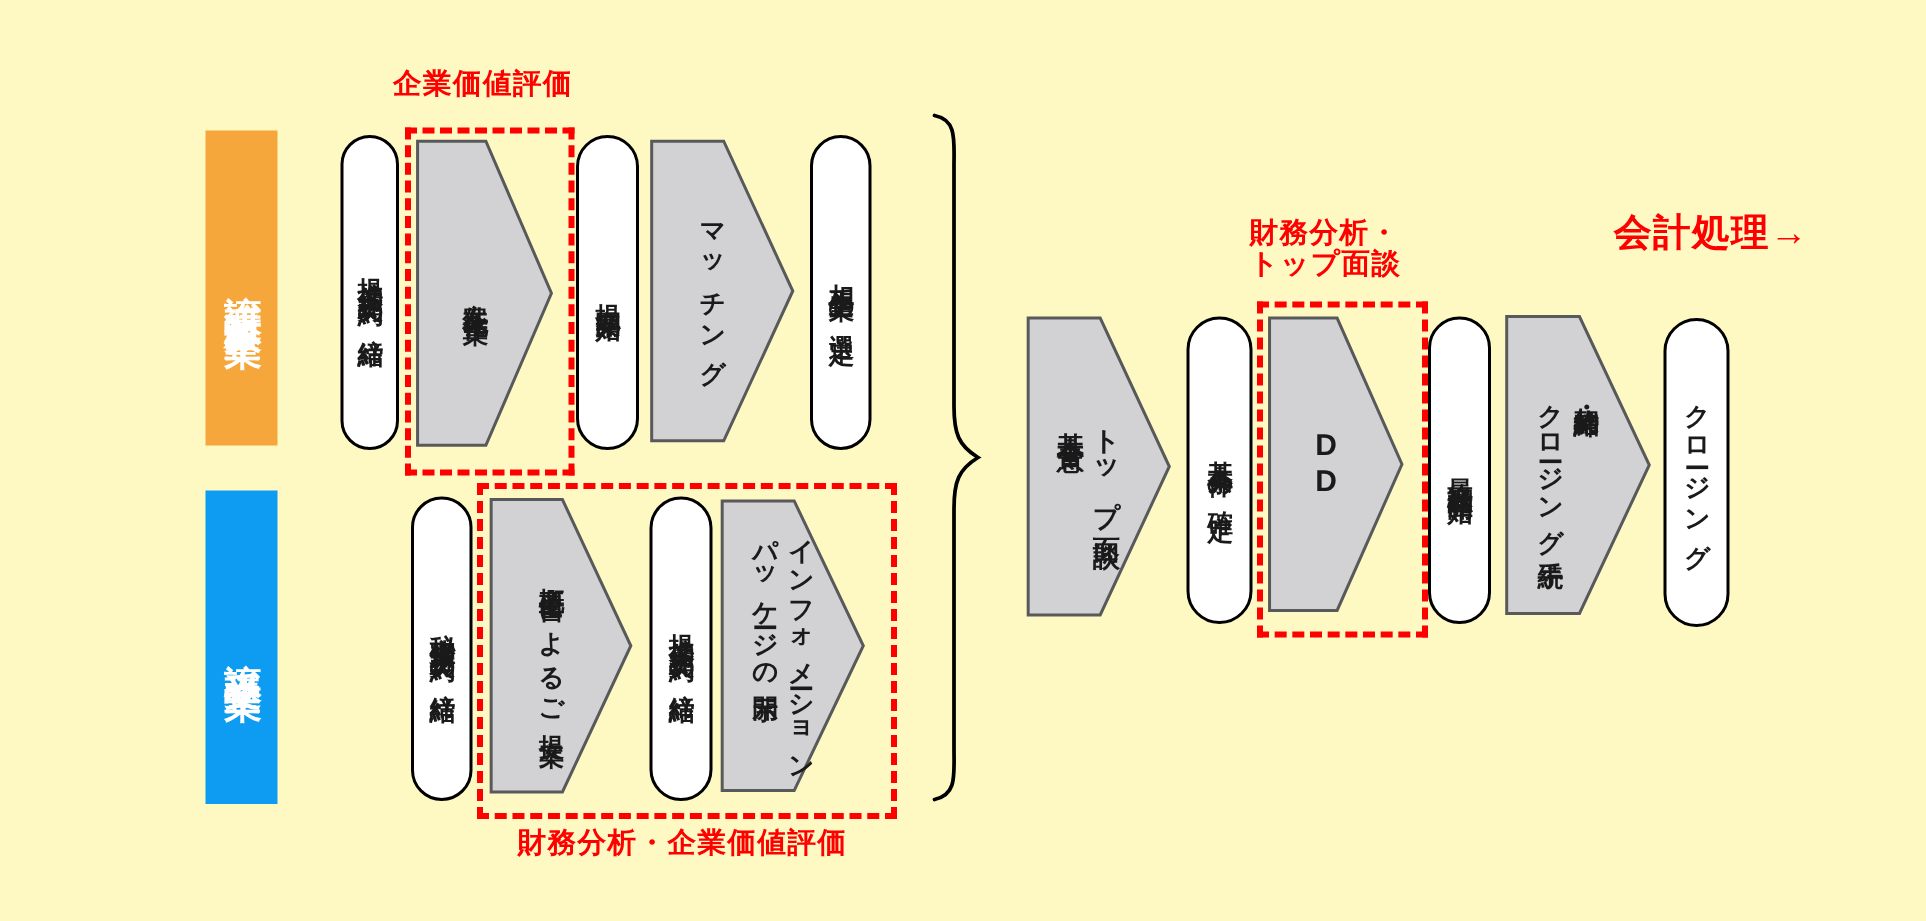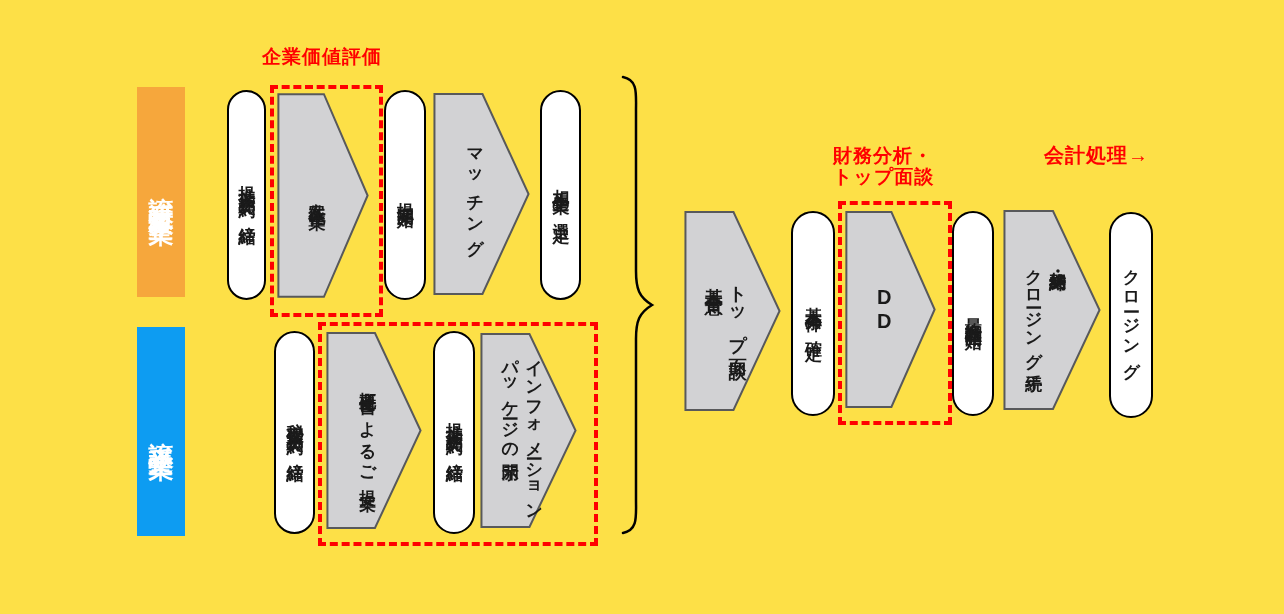--- a/index.html
+++ b/index.html
@@ -1,19 +1,19 @@
 <!DOCTYPE html>
 <html style="--c-seller_band: #F6A73C; --c-buyer_band: #0D9CF2; --c-shape_fill: #D2D2D4; --c-shape_border: #58595B; --c-highlight_red: #FF0000;"><head>
 <meta charset="utf-8">
 <style>
   html,body{margin:0;padding:0;background:#fff;}
   .stage{
     position:relative;
     width:1284px;height:614px;
-    background:#fde047;
+    background:#fef9c3;
     overflow:hidden;
     font-family:"Liberation Sans","DejaVu Sans",sans-serif;
   }
   
   .vtext{
     writing-mode:vertical-rl;
     text-orientation:mixed;
     white-space:pre-line;
     font-size:17px;
     font-weight:600;
@@ -131,20 +131,21 @@
   </div>
 
   <div class="arrow" style="left:480px;top:331px;width:97px;height:199px;">
     <svg viewBox="0 0 100 100" preserveAspectRatio="none">
       <polygon points="1.5,1.5 51,1.5 98.5,50 51,98.5 1.5,98.5" fill="#D2D2D4" stroke="#58595B" stroke-width="2" vector-effect="non-scaling-stroke"></polygon>
     </svg>
     <span class="vtext" style="letter-spacing:1px;">インフォメーション
 パッケージの開示</span>
   </div>
 
+  <div class="red-label" style="left:345px;top:552px;">財務分析・企業価値評価</div>
 
   <svg class="brace" style="left:616px;top:75px;" width="40" height="460" viewBox="0 0 40 460">
     <path d="M7 2 C 22 5, 20 18, 20 36 L 20 196 C 20 214, 23 222, 36 230 C 23 238, 20 246, 20 264 L 20 424 C 20 442, 22 455, 7 458" fill="none" stroke="#000" stroke-width="2.5" stroke-linecap="round"></path>
   </svg>
 
   <div class="arrow" style="left:684px;top:209px;width:97px;height:204px;">
     <svg viewBox="0 0 100 100" preserveAspectRatio="none">
       <polygon points="1.5,1.5 51,1.5 98.5,50 51,98.5 1.5,98.5" fill="#D2D2D4" stroke="#58595B" stroke-width="2" vector-effect="non-scaling-stroke"></polygon>
     </svg>
     <span class="vtext big">トップ面談
@@ -176,15 +177,15 @@
       <polygon points="1.5,1.5 51,1.5 98.5,50 51,98.5 1.5,98.5" fill="#D2D2D4" stroke="#58595B" stroke-width="2" vector-effect="non-scaling-stroke"></polygon>
     </svg>
     <span class="vtext" style="letter-spacing:1px;">契約締結・
 クロージング手続</span>
   </div>
 
   <div class="capsule" style="left:1109px;top:212px;width:40px;height:202px;">
     <span class="vtext">クロージング</span>
   </div>
 
-  <div class="red-label" style="left:1044px;top:145px;font-size:20px;">会計処理→</div>
+  <div class="red-label" style="left:1076px;top:145px;font-size:25px;">会計処理→</div>
 
 </div>
 
 </body></html>

